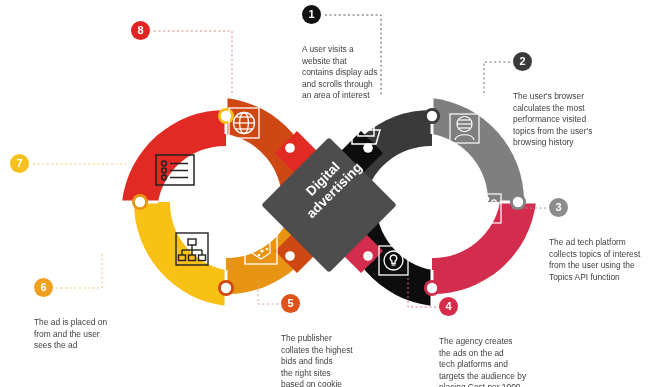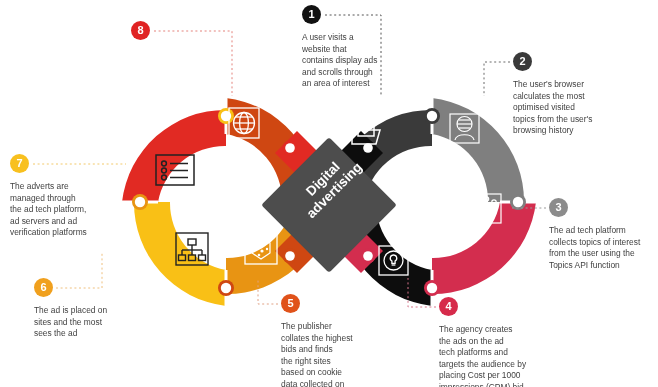--- a/index.html
+++ b/index.html
@@ -19,21 +19,21 @@
     width:19px;height:19px;border-radius:50%;
     color:#ffffff;font-size:11px;font-weight:bold;
     display:flex;align-items:center;justify-content:center;
     line-height:1;
   }
   .ctext{
     font-size:8.4px;
     line-height:1.38;
     color:#3f3f3f;
     white-space:pre-line;
-    margin-top:8px;
+    margin-top:20px;
   }
 
   
   #lines{position:absolute;left:0;top:0;width:658px;height:387px;pointer-events:none;}
 
   
   #infinity{position:absolute;left:0;top:0;width:658px;height:387px;}
 
   .center-label{
     position:absolute;
@@ -246,21 +246,21 @@
 website that
 contains display ads
 and scrolls through
 an area of interest</div>
   </div>
 
   <div class="callout" style="left:513px;top:52px;width:112px;">
     <div class="badge" style="background:#3a3a3a;">2</div>
     <div class="ctext">The user's browser
 calculates the most
-optimised visited
+performance visited
 topics from the user's
 browsing history</div>
   </div>
 
   <div class="callout" style="left:549px;top:198px;width:112px;">
     <div class="badge" style="background:#8c8c8c;">3</div>
     <div class="ctext">The ad tech platform
 collects topics of interest
 from the user using the
 Topics API function</div>
@@ -283,30 +283,25 @@
 bids and finds
 the right sites
 based on cookie
 data collected on
 websites</div>
   </div>
 
   <div class="callout" style="left:34px;top:278px;width:106px;">
     <div class="badge" style="background:#f0a01e;">6</div>
     <div class="ctext">The ad is placed on
-sites and the most
+from and the user
 sees the ad</div>
   </div>
 
   <div class="callout" style="left:10px;top:154px;width:110px;">
     <div class="badge" style="background:#f8c01f;">7</div>
-    <div class="ctext">The adverts are
-managed through
-the ad tech platform,
-ad servers and ad
-verification platforms</div>
   </div>
 
   <div class="callout" style="left:131px;top:21px;width:112px;">
     <div class="badge" style="background:#e02323;">8</div>
   </div>
 
 </div>
 
 </body></html>

